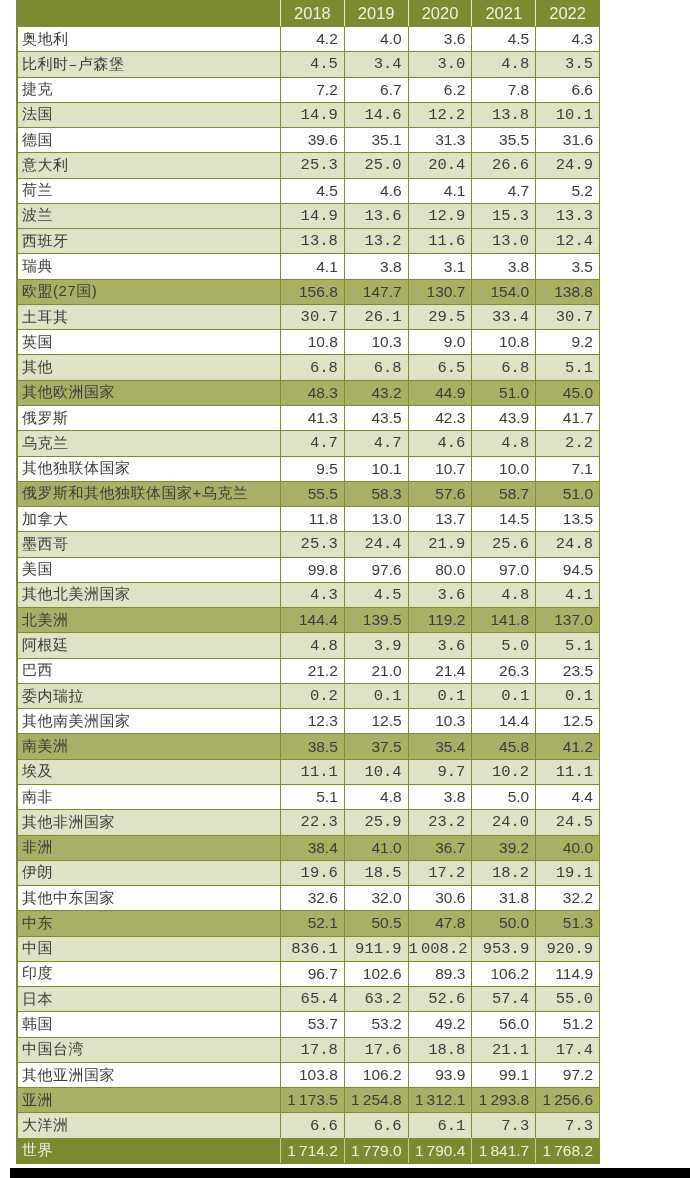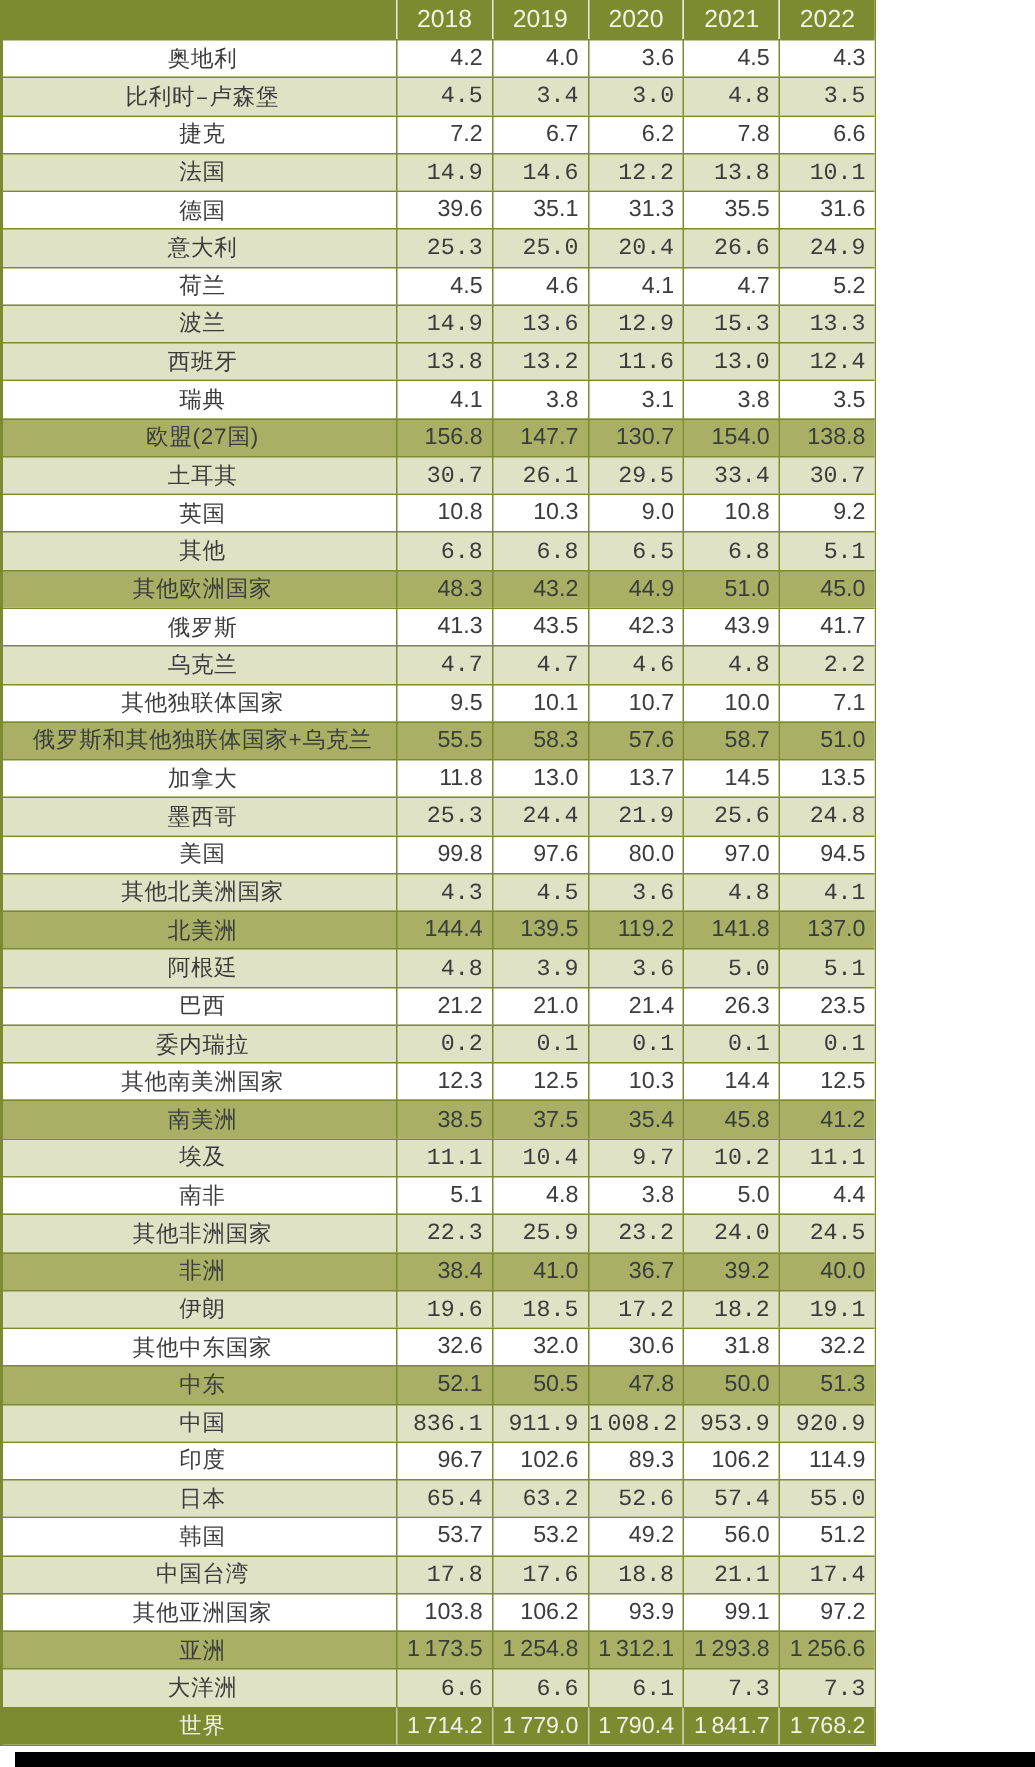--- a/index.html
+++ b/index.html
@@ -18,21 +18,21 @@
   }
   .page{
     position:relative;
     width:690px;
     height:1178px;
     background:#ffffff;
     overflow:hidden;
   }
   table.data{
     position:absolute;
-    top:0;left:0;
+    top:0;left:16px;
     width:584px;
     height:1164px;
     border-collapse:separate;
     border-spacing:0;
     table-layout:fixed;
     border-left:2px solid var(--grid-olive);
     border-right:1px solid var(--grid-olive);
     border-bottom:1px solid var(--grid-olive);
   }
   col.c-label{width:262px;}
@@ -58,21 +58,21 @@
     padding:0;
     white-space:nowrap;
     overflow:hidden;
   }
   tbody td.num{
     border-left:1px solid var(--grid-olive);
     text-align:right;
     padding-right:6px;
   }
   tbody td.lbl{
-    text-align:center;
+    text-align:left;
     padding-left:4px;
     font-size:15px;
     letter-spacing:0.5px;
   }
   tbody tr.plain{background:#ffffff;}
   tbody tr.alt{background:var(--alt-row-green);font-family:Liberation Mono, monospace;}
   tbody tr.subtotal{background:var(--subtotal-olive);margin-left:32px;}
   tbody tr.total{background:var(--header-olive);color:var(--header-text);}
   tbody tr.total td.num{border-left:1px solid rgba(255,255,255,0.55);}
   .bottom-rule{

